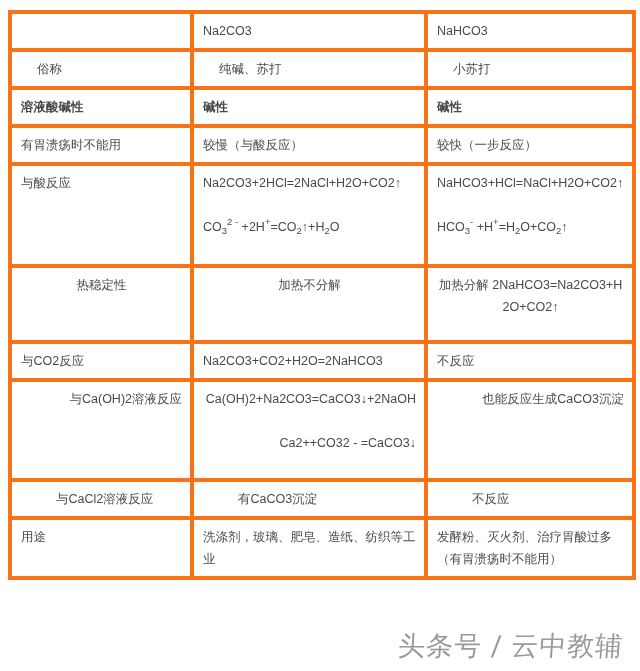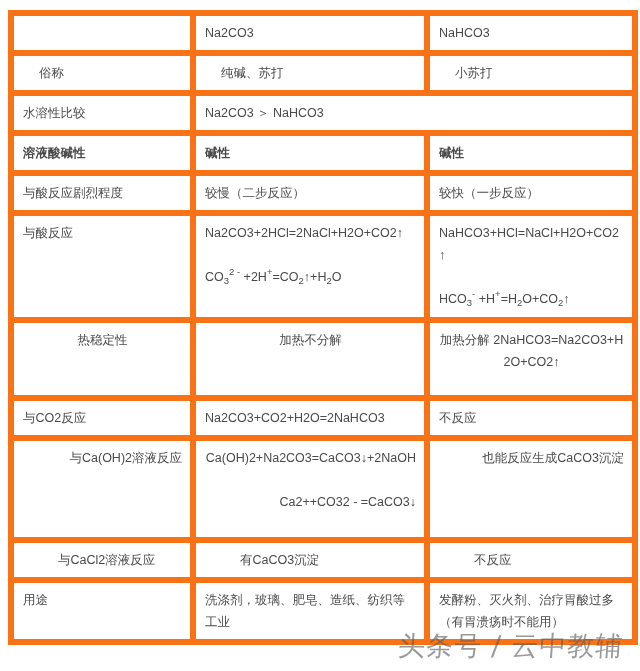--- a/index.html
+++ b/index.html
@@ -30,21 +30,21 @@
     border-collapse: collapse;
     table-layout: fixed;
     background: #ffffff;
   }
 
   table.compare col.c1 { width: 182px; }
   table.compare col.c2 { width: 234px; }
   table.compare col.c3 { width: 208px; }
 
   table.compare td {
-    border: 6px solid #f97316;
+    border: 4px solid #f97316;
     padding: 6px 8px 6px 9px;
     vertical-align: top;
     font-size: 12.5px;
     line-height: 22px;
     color: #4a4a4a;
     word-break: break-all;
     overflow-wrap: anywhere;
   }
 
   
@@ -110,34 +110,30 @@
         <td>Na2CO3</td>
         <td>NaHCO3</td>
       </tr>
 
       <tr class="r-nick">
         <td>俗称</td>
         <td>纯碱、苏打</td>
         <td>小苏打</td>
       </tr>
 
-      <tr class="r-solub">
-        <td>水溶性比较</td>
-        <td colspan="2">Na2CO3 ＞ NaHCO3</td>
-      </tr>
 
       <tr class="r-ph">
         <td>溶液酸碱性</td>
         <td>碱性</td>
         <td>碱性</td>
       </tr>
 
       <tr class="r-rate">
-        <td>与酸反应剧烈程度</td>
-        <td>较慢（二步反应）</td>
+        <td>有胃溃疡时不能用</td>
+        <td>较慢（与酸反应）</td>
         <td>较快（一步反应）</td>
       </tr>
 
       <tr class="r-acid">
         <td>与酸反应</td>
         <td>
           <span class="eq">Na2CO3+2HCl=2NaCl+H2O+CO2↑</span>
           <span class="gap"></span>
           <span class="eq"><span>CO</span><sub>3</sub><sup>2 -</sup><span> +2H</span><sup>+</sup><span>=CO</span><sub>2</sub><span>↑+H</span><sub>2</sub><span>O</span></span>
         </td>

